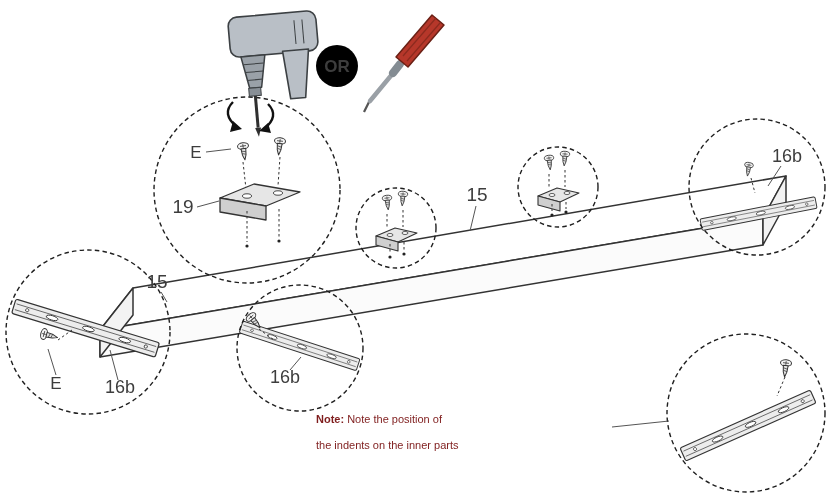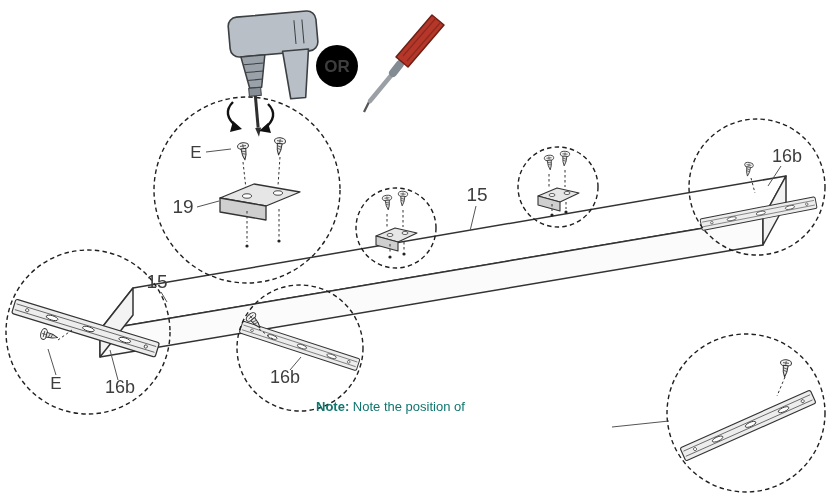--- a/index.html
+++ b/index.html
@@ -1,20 +1,20 @@
 <!DOCTYPE html>
 <html><head>
 <meta charset="utf-8">
 <style>
   html,body{margin:0;padding:0;background:#ffffff;}
   .stage{position:relative;width:833px;height:503px;background:#ffffff;overflow:hidden;
          font-family:"Liberation Sans",sans-serif;}
   .stage svg{position:absolute;left:0;top:0;}
   svg text{font-family:"Liberation Sans",sans-serif;fill:#3d3d3d;}
-  .note{position:absolute;left:316px;top:394px;font-size:13px;line-height:26px;color:#0f766e;}
+  .note{position:absolute;left:316px;top:406px;font-size:11px;line-height:26px;color:#7f1d1d;}
   .note b{font-weight:700;}
 </style>
 </head>
 <body>
 
 <div class="stage">
 <svg width="833" height="503" viewBox="0 0 833 503">
   <defs>
     <g id="screw-proto">
       <ellipse cx="0" cy="0" rx="5.5" ry="3.2" fill="#f5f5f5" stroke="#333" stroke-width="1"></ellipse>
@@ -173,14 +173,15 @@
   <text x="477" y="201" text-anchor="middle" font-size="19" fill="#6b6b6b">15</text>
   <text x="157" y="288" text-anchor="middle" font-size="19" fill="#6b6b6b">15</text>
   <text x="56" y="389" text-anchor="middle" font-size="17">E</text>
   <text x="120" y="393" text-anchor="middle" font-size="18">16b</text>
   <text x="285" y="383" text-anchor="middle" font-size="18">16b</text>
   <text x="787" y="162" text-anchor="middle" font-size="18">16b</text>
 </svg>
 
 <div class="note">
   <div><b>Note:</b> <span>Note the position of</span></div>
+  <div>the indents on the inner parts</div>
 </div>
 </div>
 
 </body></html>

